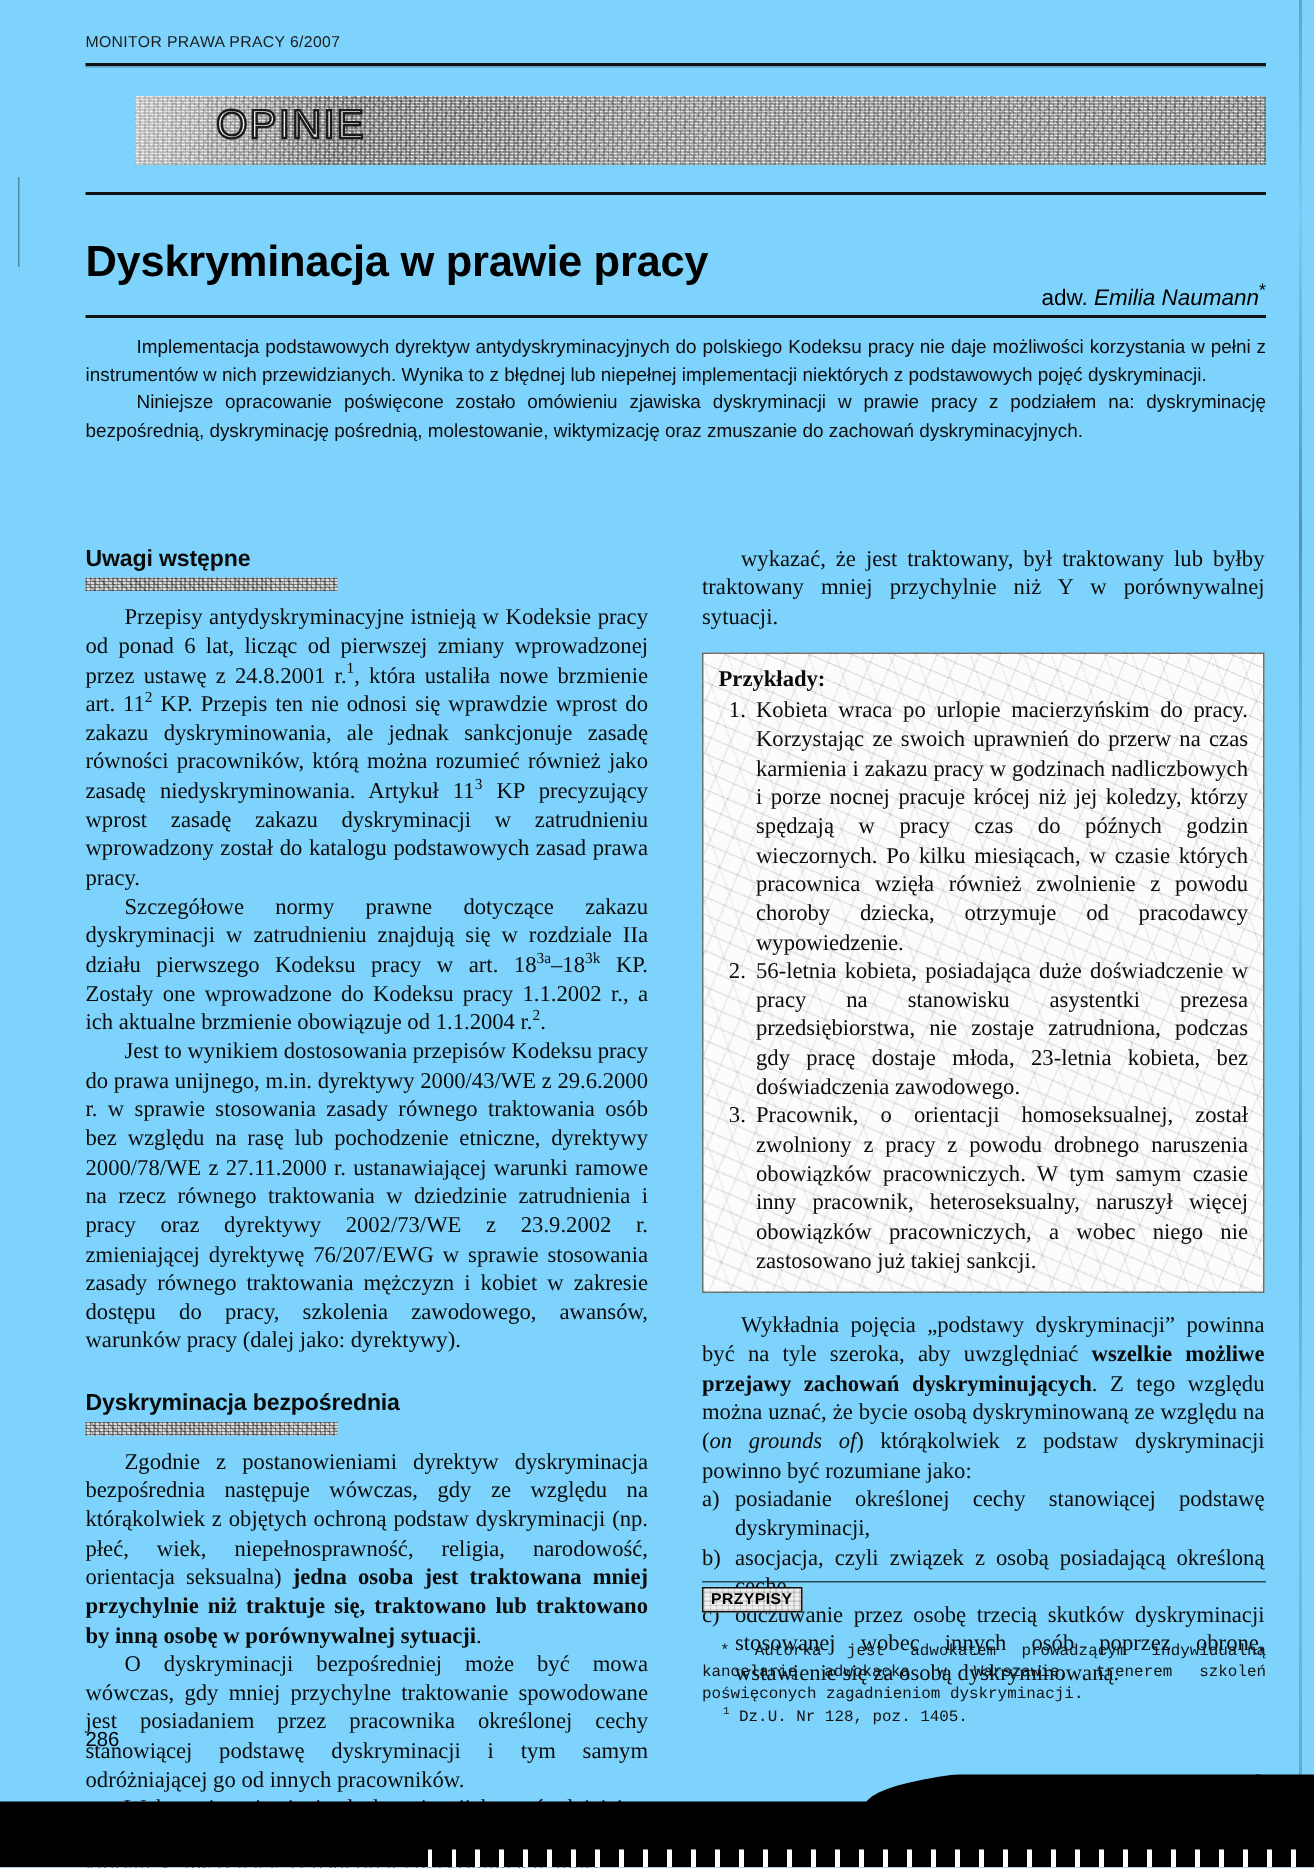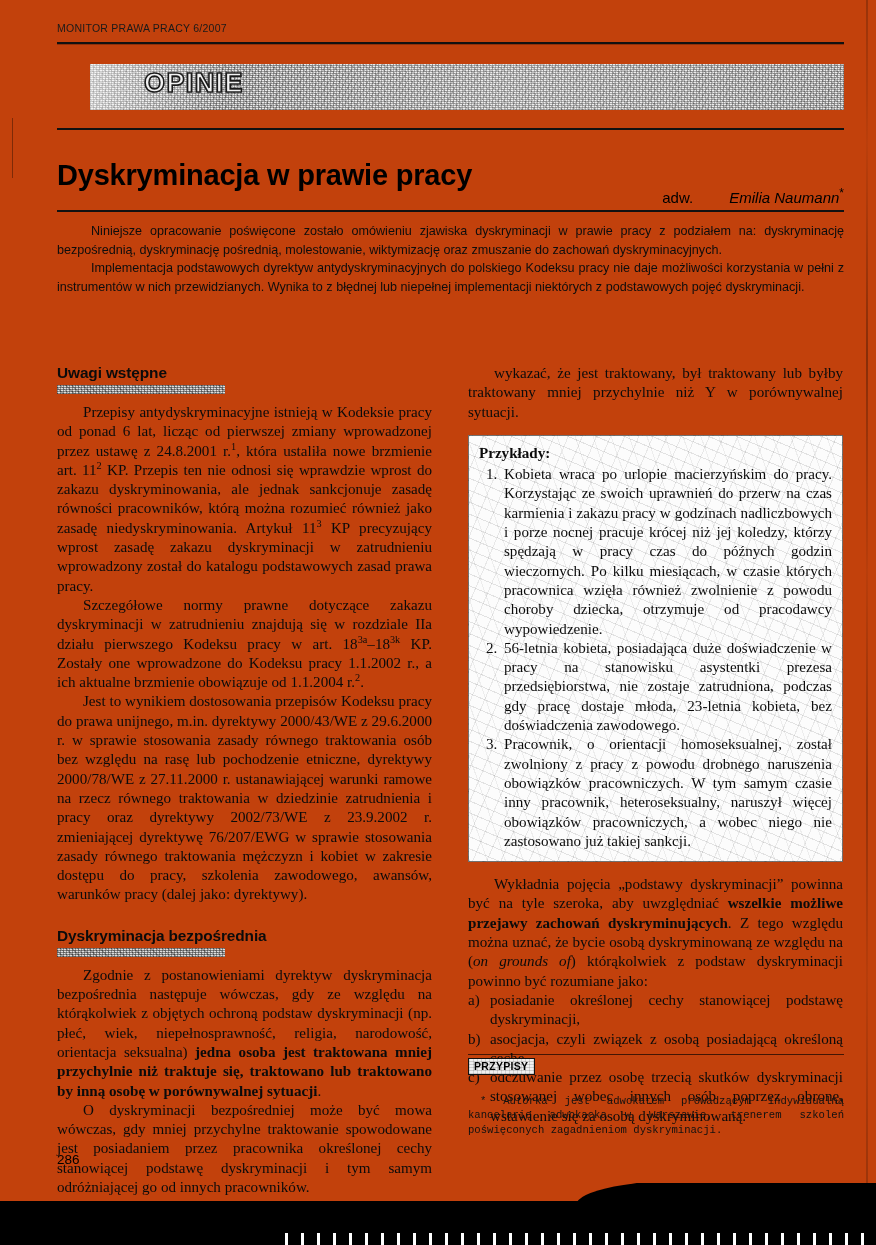--- a/index.html
+++ b/index.html
@@ -15,21 +15,21 @@
     overflow: hidden;
     font-family: "Liberation Serif", serif;
     color: #000000;
     -webkit-font-smoothing: antialiased;
   }
 
   
   .page {
     position: absolute;
     inset: 0;
-    background: #c2410c;
+    background: #7dd3fc;
   }
 
   
   .scan-streak {
     position: absolute;
     top: 0;
     left: 866px;
     width: 2px;
     height: 1190px;
     background: linear-gradient(to bottom,
@@ -96,21 +96,21 @@
         rgba(255,255,255,0.05) 18%,
         rgba(255,255,255,0.22) 55%,
         rgba(255,255,255,0.10) 100%);
   }
   .opinie-text {
     position: absolute;
     left: 54px;
     top: 4px;
     font-family: "Liberation Sans", sans-serif;
     font-size: 27px;
-    font-weight: 700;
+    font-weight: 400;
     letter-spacing: 1.4px;
     color: #f2f2f2;
     -webkit-text-stroke: 1.6px #1b1b1b;
     text-shadow: 0 0 1px rgba(0,0,0,0.6);
   }
 
   .rule-under-band {
     position: absolute;
     left: 57px;
     top: 128px;
@@ -133,21 +133,21 @@
 
   .byline {
     position: absolute;
     right: 32px;
     top: 186px;
     font-family: "Liberation Sans", sans-serif;
     font-size: 15px;
     color: #000;
     white-space: nowrap;
   }
-  .byline .name { font-style: italic; margin-left: 32px; }
+  .byline .name { font-style: italic; }
   .byline .star { font-size: 12px; vertical-align: super; }
 
   .rule-under-byline {
     position: absolute;
     left: 57px;
     top: 210px;
     width: 787px;
     height: 2px;
     background: #111;
   }
@@ -376,22 +376,22 @@
 
   <h1 class="article-title">Dyskryminacja w prawie pracy</h1>
 
   <div class="byline">
     <span>adw.</span>
     <span class="name">Emilia Naumann</span><span class="star">*</span>
   </div>
   <div class="rule-under-byline"></div>
 
   <div class="abstract">
+    <p>Implementacja podstawowych dyrektyw antydyskryminacyjnych do polskiego Kodeksu pracy nie daje możliwości korzystania w pełni z instrumentów w nich przewidzianych. Wynika to z błędnej lub niepełnej implementacji niektórych z podstawowych pojęć dyskryminacji.</p>
     <p>Niniejsze opracowanie poświęcone zostało omówieniu zjawiska dyskryminacji w prawie pracy z podziałem na: dyskryminację bezpośrednią, dyskryminację pośrednią, molestowanie, wiktymizację oraz zmuszanie do zachowań dyskryminacyjnych.</p>
-    <p>Implementacja podstawowych dyrektyw antydyskryminacyjnych do polskiego Kodeksu pracy nie daje możliwości korzystania w pełni z instrumentów w nich przewidzianych. Wynika to z błędnej lub niepełnej implementacji niektórych z podstawowych pojęć dyskryminacji.</p>
   </div>
 
   <div class="col col-left">
 
     <div class="sec-head">Uwagi wstępne</div>
     <div class="head-deco"></div>
 
     <p><span>Przepisy antydyskryminacyjne istnieją w Kodeksie pracy od ponad 6 lat, licząc od pierwszej zmiany wprowadzonej przez ustawę z 24.8.2001 r.</span><sup>1</sup><span>, która ustaliła nowe brzmienie art. 11</span><sup>2</sup><span> KP. Przepis ten nie odnosi się wprawdzie wprost do zakazu dyskryminowania, ale jednak sankcjonuje zasadę równości pracowników, którą można rozumieć również jako zasadę niedyskryminowania. Artykuł 11</span><sup>3</sup><span> KP precyzujący wprost zasadę zakazu dyskryminacji w zatrudnieniu wprowadzony został do katalogu podstawowych zasad prawa pracy.</span></p>
 
     <p><span>Szczegółowe normy prawne dotyczące zakazu dyskryminacji w zatrudnieniu znajdują się w rozdziale IIa działu pierwszego Kodeksu pracy w art. 18</span><sup>3a</sup><span>–18</span><sup>3k</sup><span> KP. Zostały one wprowadzone do Kodeksu pracy 1.1.2002 r., a ich aktualne brzmienie obowiązuje od 1.1.2004 r.</span><sup>2</sup><span>.</span></p>
@@ -427,20 +427,21 @@
       <li><span class="lbl">b)</span><span>asocjacja, czyli związek z osobą posiadającą określoną cechę,</span></li>
       <li><span class="lbl">c)</span><span>odczuwanie przez osobę trzecią skutków dyskryminacji stosowanej wobec innych osób poprzez obronę, wstawienie się za osobą dyskryminowaną.</span></li>
     </ul>
   </div>
 
   <div class="przypisy-rule"></div>
   <div class="przypisy-label">PRZYPISY</div>
 
   <div class="footnotes">
     <p class="fn-star">*  Autorka jest adwokatem prowadzącym indywidualną kancelarię adwokacką w Warszawie, trenerem szkoleń poświęconych zagadnieniom dyskryminacji.</p>
+    <p class="fn-num"><sup>1</sup><span> Dz.U. Nr 128, poz. 1405.</span></p>
   </div>
 
   <div class="page-number">286</div>
 
   <div class="scan-bottom">
     <div class="curve"></div>
     <div class="spike"></div>
     <div class="slab"></div>
     <div class="teeth"></div>
   </div>

